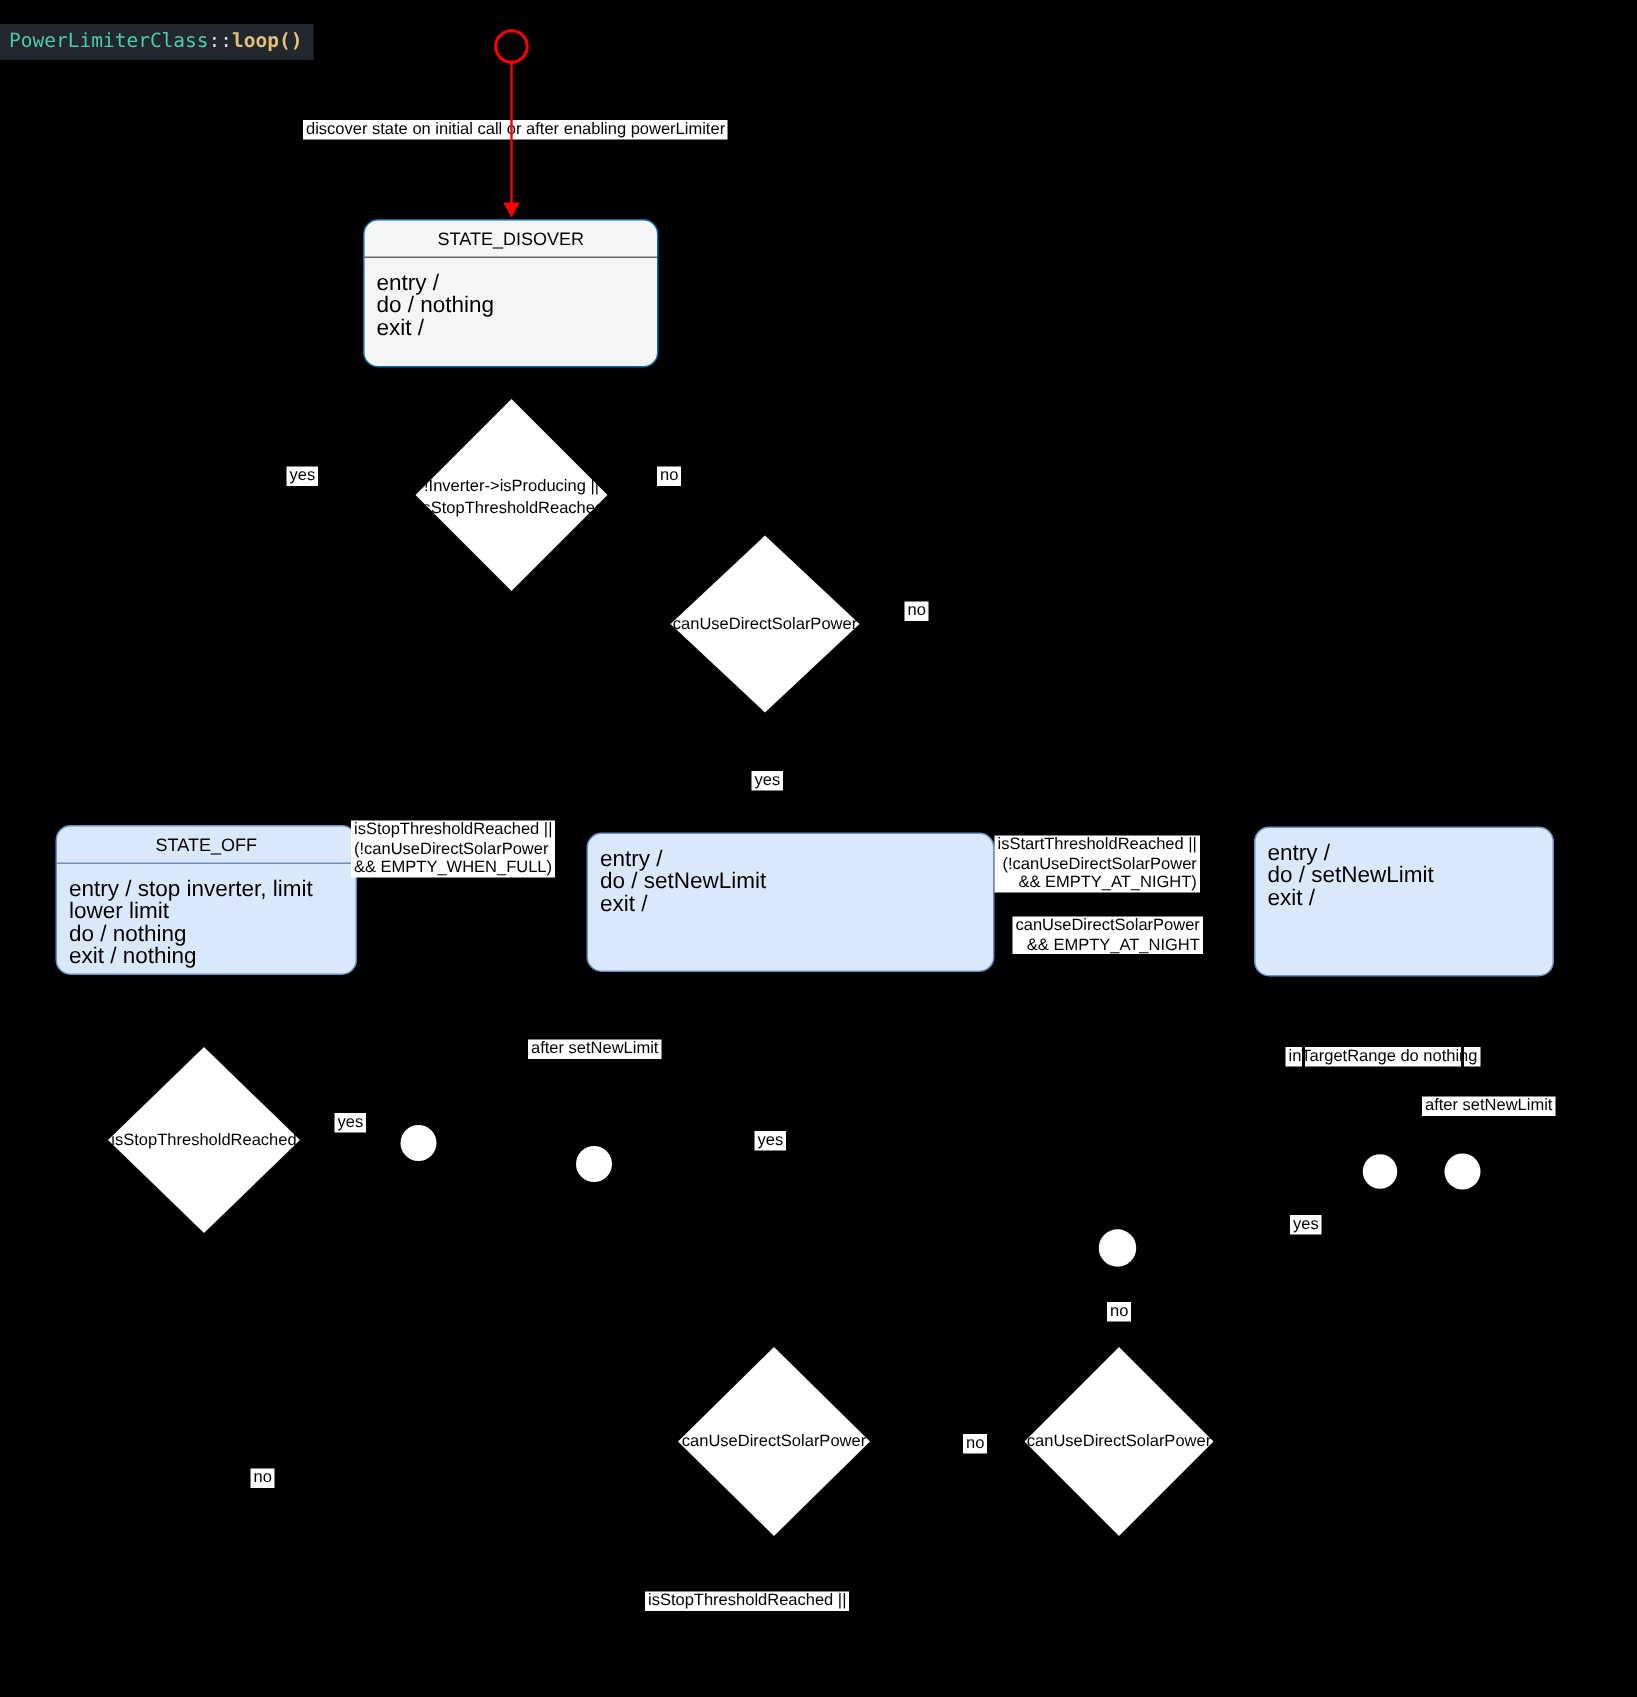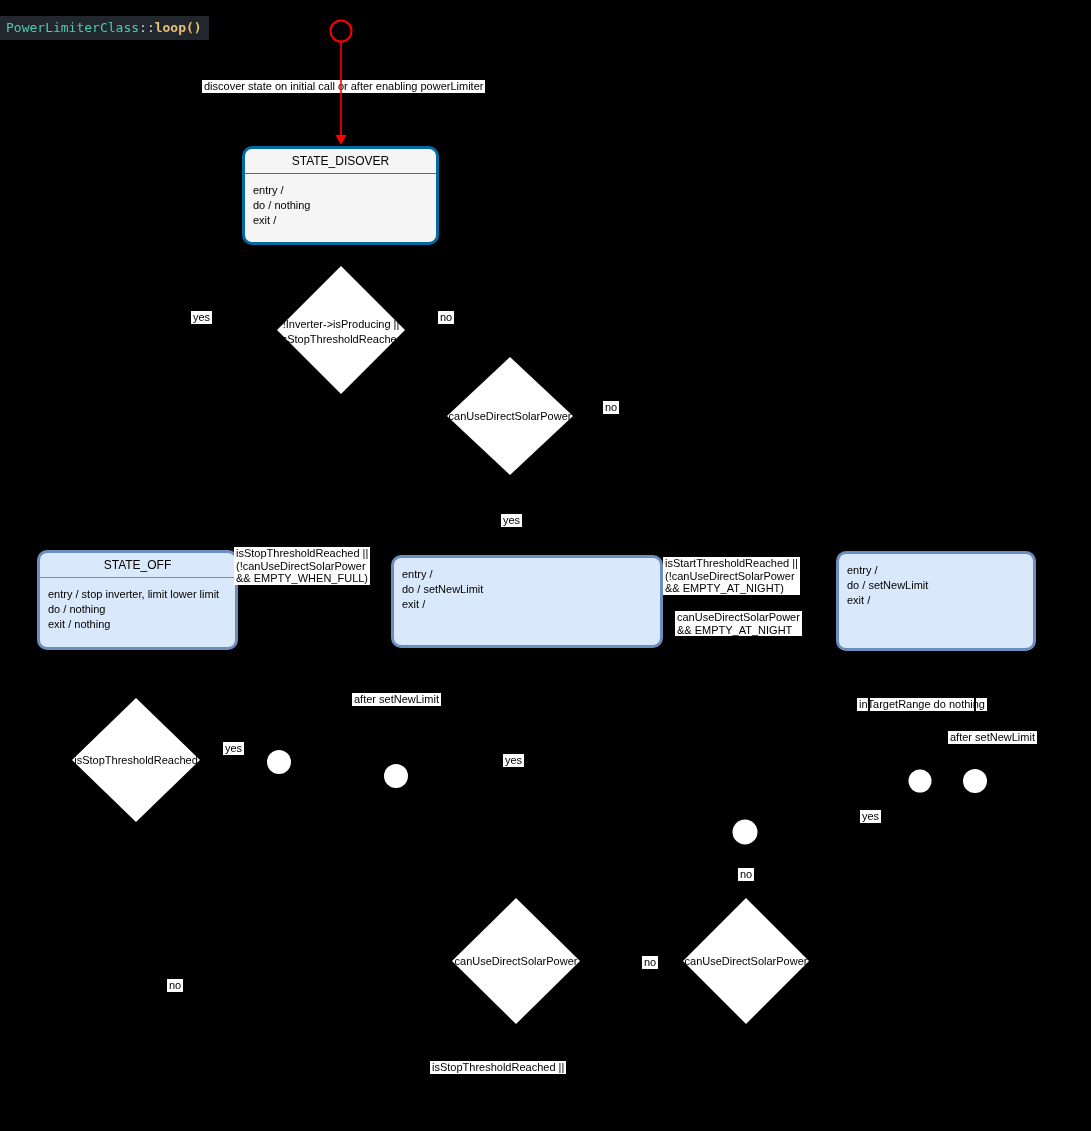--- a/index.html
+++ b/index.html
@@ -2,33 +2,33 @@
 <html><head>
 <meta charset="utf-8">
 <style>
   html,body { margin:0; padding:0; }
   body { width:1091px; height:1131px; background:#000; position:relative; overflow:hidden;
          font-family:"Liberation Sans", sans-serif; }
   #stage { position:absolute; left:0; top:16px; width:1091px; height:1131px; }
   svg.layer { position:absolute; left:0; top:0; pointer-events:none; }
 
   
-  .state { position:absolute; box-sizing:border-box; border:3px solid #0369a1; border-radius:10px;
+  .state { position:absolute; box-sizing:border-box; border:1px solid #0369a1; border-radius:10px;
            background:#f5f5f5; color:#000; }
   .state .title { font-size:12px; height:24px; line-height:24px; text-align:center;
                   border-bottom:1px solid #666; white-space:nowrap; overflow:hidden; }
-  .state .body { padding:9px 8px 0 8px; font-size:11px; line-height:15px; }
+  .state .body { padding:9px 8px 0 8px; font-size:15px; line-height:15px; }
   .state.blue { background:#dae8fc; border-color:#6c8ebf;margin-left:16px; }
   .state.blue .title { border-bottom-color:#6c8ebf; }
 
   
   .lbl { position:absolute; background:#fff; color:#000; font-size:11px; line-height:13px;
          padding:0 2px; white-space:nowrap; }
   .lbl.multi { line-height:12.5px; }
-  .lbl.ctr { text-align:left; }
+  .lbl.ctr { text-align:right; }
 
   
   .dtext { position:absolute; width:160px; color:#000; font-size:11px; line-height:15px;
            text-align:center; white-space:nowrap; }
 
   
   .code { position:absolute; left:0; top:64; background:#22272e; padding:4px 7px 5px 6px;
           font-family:"DejaVu Sans Mono", monospace; font-size:13px; white-space:nowrap; }
   .code .cls { color:#4ec9b0; }
   .code .op  { color:#d7dae0; }

